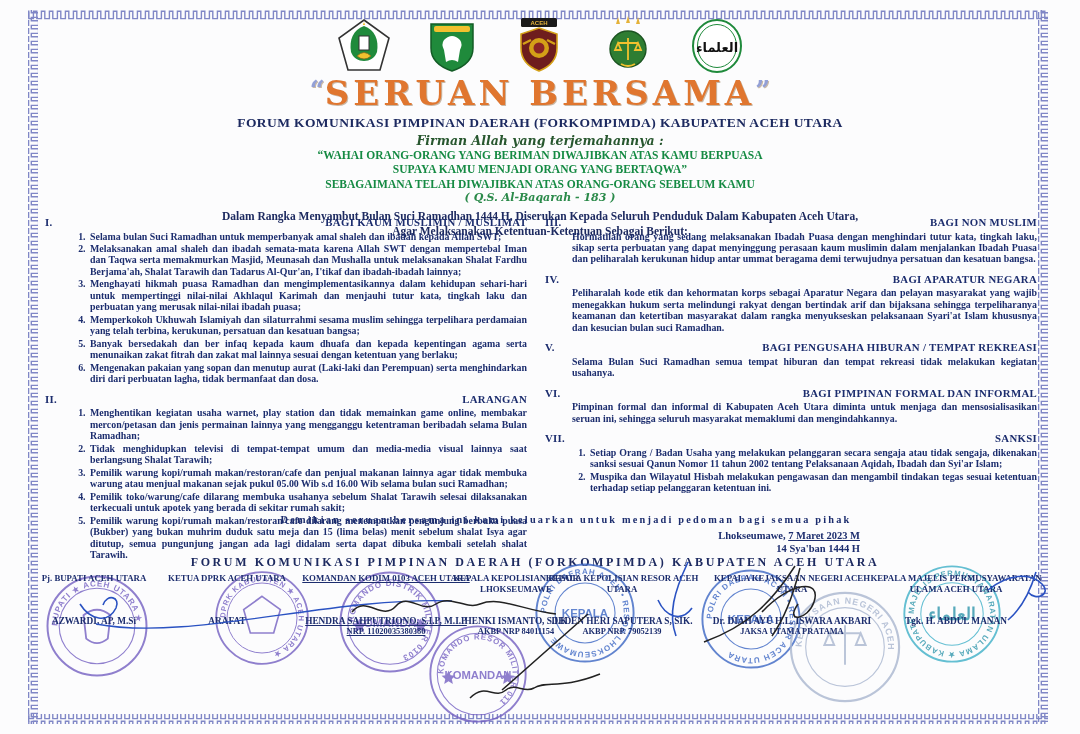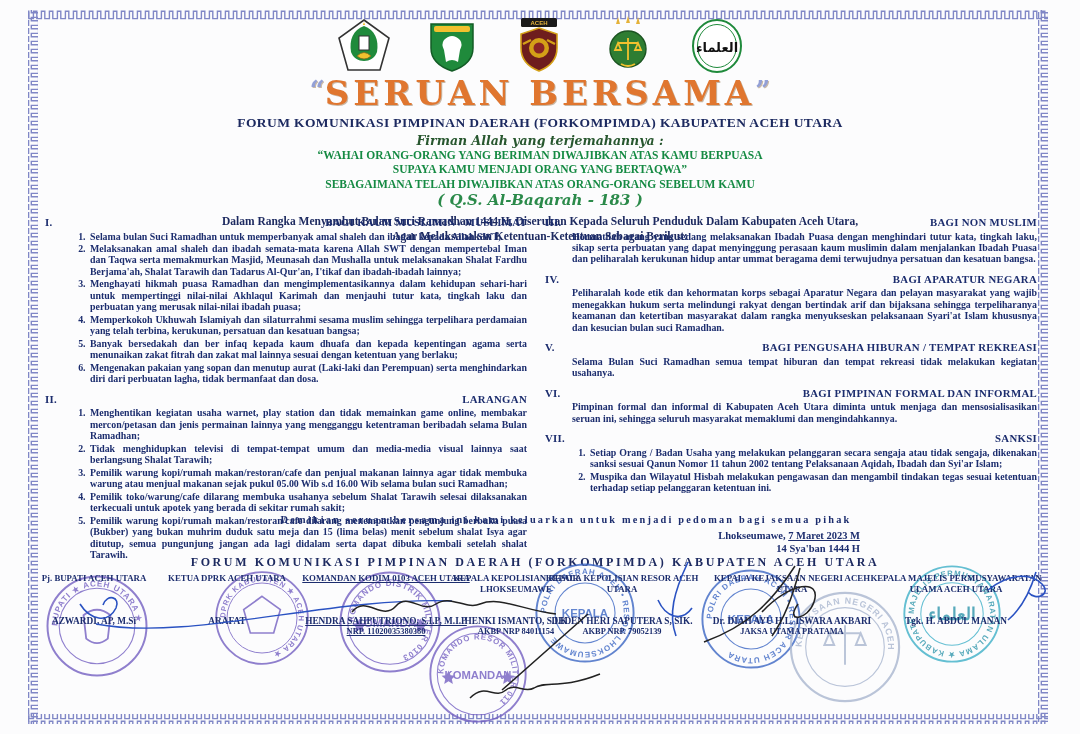--- a/index.html
+++ b/index.html
@@ -17,21 +17,21 @@
   .logo-row svg{display:block;}
   .doc-title{
     font-family:"DejaVu Serif", serif; font-weight:bold; font-size:34px;
     color:#e0762f; letter-spacing:4px; line-height:1.05;
     text-shadow:1px 1px 0 #c9b9a8;
   }
   .doc-title .q{color:#93a0d6; font-size:26px; vertical-align:6px; letter-spacing:0;}
   .org-line{font-weight:bold; font-size:13.5px; color:#1d2a60; letter-spacing:0.4px; margin-top:3px;}
   .firman{font-style:italic; font-weight:bold; font-size:12.5px; color:#28572f; margin-top:2px; font-family:"DejaVu Serif", serif;}
   .verse{font-weight:bold; font-size:11.5px; color:#158a43; line-height:1.18; margin-top:1px;}
-  .verse-ref{font-style:italic; font-weight:bold; font-size:15px; color:#2b8a4a; font-family:"DejaVu Serif", serif;}
+  .verse-ref{font-style:italic; font-weight:bold; font-size:11px; color:#2b8a4a; font-family:"DejaVu Serif", serif;}
   .intro{font-weight:bold; font-size:11.5px; color:#1d2a60; line-height:1.25; margin-top:5px;}
   
   .col{position:absolute; top:216px; font-size:9.9px; font-weight:bold; line-height:1.16; text-align:justify;}
   .col-left{left:45px; width:482px;}
   .col-right{left:545px; width:492px;}
   .section{margin-bottom:8px;}
   .sec-head{display:flex; font-size:10.8px; letter-spacing:0.3px; margin-bottom:2px;}
   .sec-no{width:27px; flex:none;}
   .sec-title{flex:1; text-align:right;}
   .sec-items{margin:0; padding:0 0 0 43px; list-style:decimal;}

